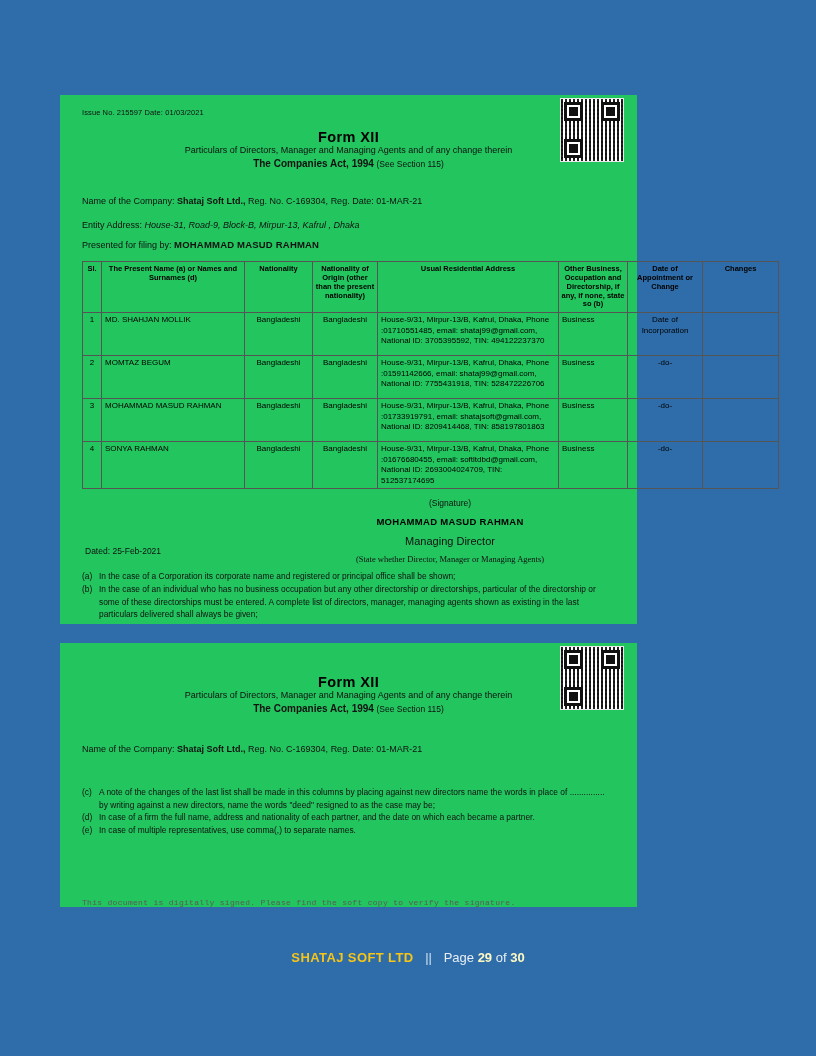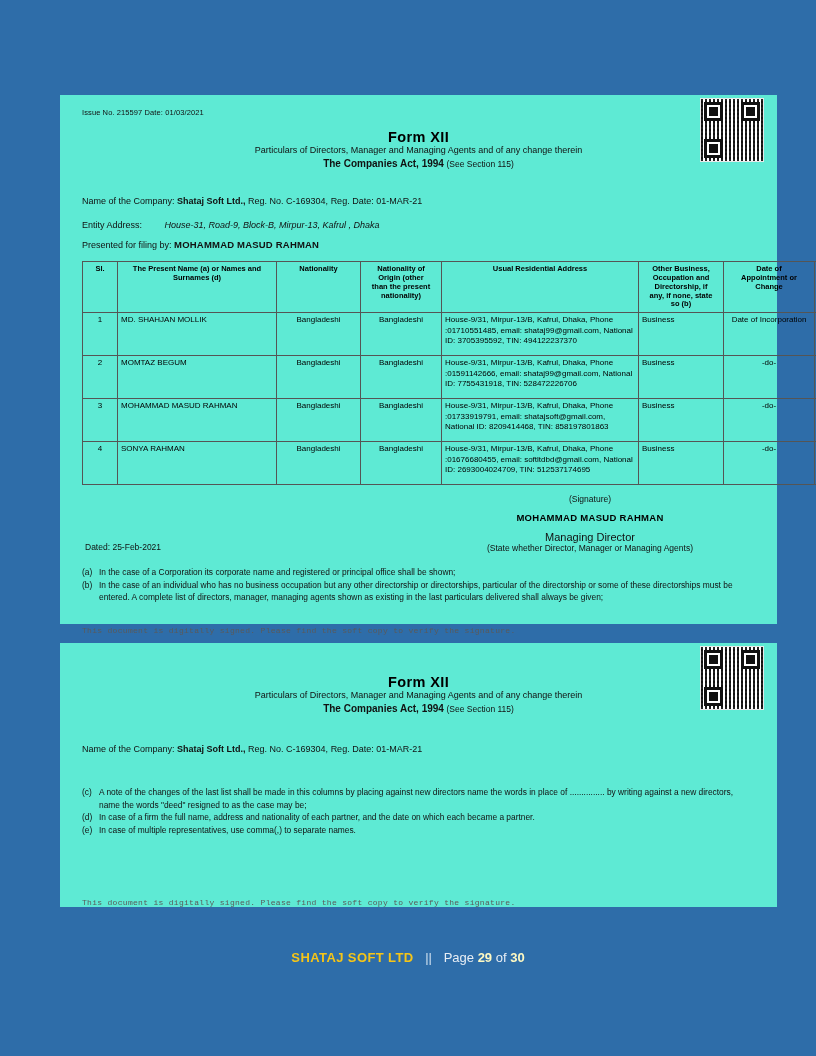--- a/index.html
+++ b/index.html
@@ -9,23 +9,23 @@
   body {
     width: 816px;
     height: 1056px;
     background: #2E6DA9;
     font-family: "Liberation Sans", sans-serif;
     overflow: hidden;
     position: relative;
   }
   .page {
     position: absolute;
-    background: #5eead4;
+    background: #22c55e;
     left: 60px;
-    width: 717px;
+    width: 577px;
     box-sizing: border-box;
   }
   #page-1 { top: 95px; height: 529px; padding: 13px 22px 0 22px; }
   #page-2 { top: 643px; height: 264px; padding: 13px 22px 0 22px; }
 
   .issue-line {
     font-size: 7.5px;
     color: #111;
     letter-spacing: 0.1px;
   }
@@ -90,41 +90,41 @@
 
   .meta {
     font-size: 9px;
     color: #111;
     margin-top: 0px;
   }
   .meta.company { margin-top: 27px; }
   .meta.entity { margin-top: 14px; }
   .meta.presented { margin-top: 9px; }
   .meta b { font-weight: bold; }
-  .meta i { font-style: italic; margin-left: 20px; }
+  .meta i { font-style: italic; }
   .meta .pres-name { font-weight: bold; font-size: 9.5px; letter-spacing: 0.2px; }
 
   table.dir {
     margin-top: 11px;
     border-collapse: collapse;
     width: 672px;
     table-layout: fixed;
   }
   table.dir th, table.dir td {
     border: 1px solid #555;
     vertical-align: top;
     padding: 2px 3px;
     color: #000;
   }
   table.dir th {
     font-weight: bold;
     text-align: center;
     font-size: 7.5px;
     line-height: 1.18;
-    padding: 3px 9px;
+    padding: 3px 1px;
     vertical-align: top;
   }
   th.c-sl   { width: 16px; font-size: 8.5px;}
   th.c-name { width: 140px; font-size: 8.5px;}
   th.c-nat  { width: 65px; font-size: 8.5px;}
   th.c-norg { width: 62px; }
   th.c-addr { width: 178px; font-size: 8.5px;}
   th.c-other{ width: 66px; }
   th.c-date { width: 72px; font-size: 8.5px;}
   th.c-chg  { width: 73px; font-size: 8.5px;}
@@ -153,21 +153,21 @@
   }
   .sig-label { font-size: 8.5px; color: #111; }
   .sig-name {
     font-size: 9.5px;
     font-weight: bold;
     letter-spacing: 0.3px;
     margin-top: 8px;
     color: #000;
   }
   .sig-role { font-size: 11px; margin-top: 8px; color: #111; }
-  .sig-state { font-size: 8.5px; margin-top: 0; color: #111; }
+  .sig-state { font-size: 8.5px; margin-top: 7px; color: #111; font-family: Liberation Serif, serif; }
   .dated {
     position: absolute;
     left: 3px;
     top: 48px;
     font-size: 8.5px;
     color: #111;
   }
 
   .notes {
     margin-top: 10px;

